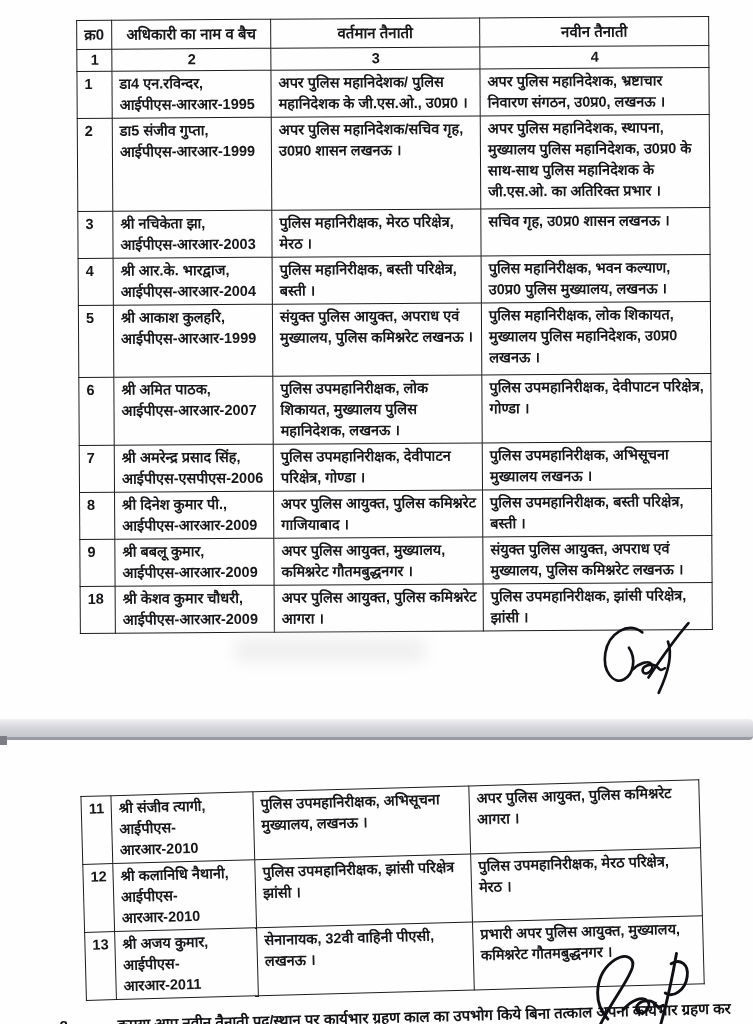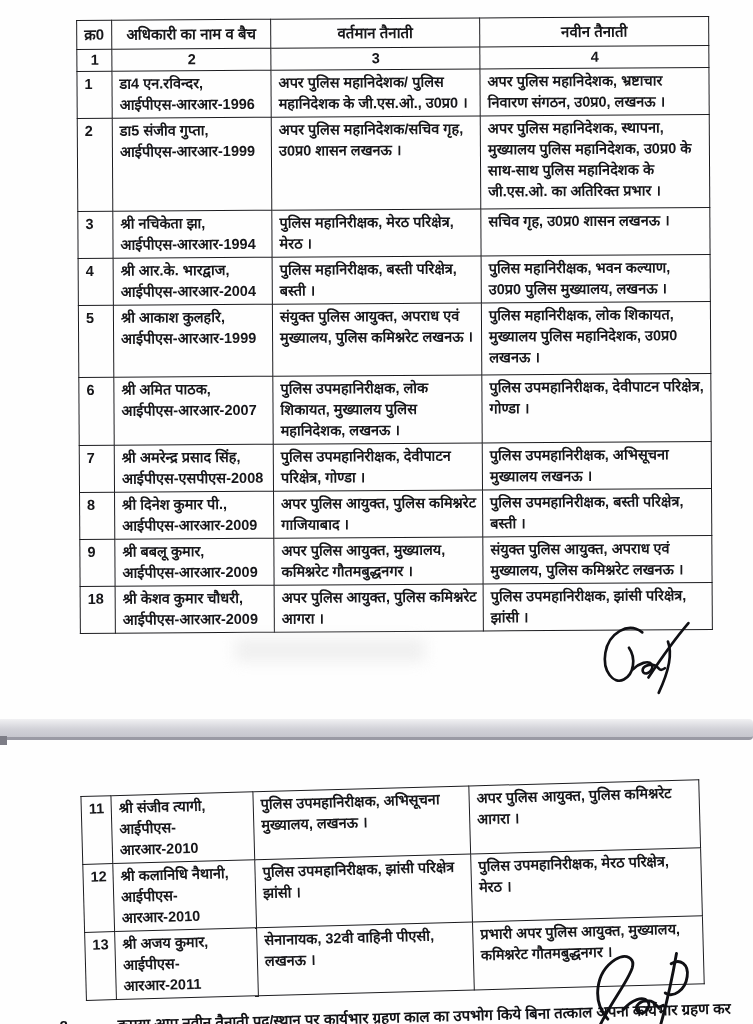--- a/index.html
+++ b/index.html
@@ -67,39 +67,39 @@
     <tr class="colnum-row" style="height:22px">
       <td>1</td>
       <td>2</td>
       <td>3</td>
       <td>4</td>
     </tr>
     <tr class="data-row" style="height:44px">
       <td class="sn">1</td>
       <td>
             <span class="nm">डा4 एन.रविन्दर,</span>
-            <span class="nm">आईपीएस-आरआर-1996</span>
+            <span class="nm">आईपीएस-आरआर-1995</span>
           </td>
       <td>अपर पुलिस महानिदेशक/ पुलिस महानिदेशक के जी.एस.ओ., उ0प्र0 ।</td>
       <td>अपर पुलिस महानिदेशक, भ्रष्टाचार निवारण संगठन, उ0प्र0, लखनऊ ।</td>
     </tr>
     <tr class="data-row" style="height:93px">
       <td class="sn">2</td>
       <td>
             <span class="nm">डा5 संजीव गुप्ता,</span>
             <span class="nm">आईपीएस-आरआर-1999</span>
           </td>
       <td>अपर पुलिस महानिदेशक/सचिव गृह, उ0प्र0 शासन लखनऊ ।</td>
       <td>अपर पुलिस महानिदेशक, स्थापना, मुख्यालय पुलिस महानिदेशक, उ0प्र0 के साथ-साथ पुलिस महानिदेशक के जी.एस.ओ. का अतिरिक्त प्रभार ।</td>
     </tr>
     <tr class="data-row" style="height:47px">
       <td class="sn">3</td>
       <td>
             <span class="nm">श्री नचिकेता झा,</span>
-            <span class="nm">आईपीएस-आरआर-1994</span>
+            <span class="nm">आईपीएस-आरआर-2003</span>
           </td>
       <td>पुलिस महानिरीक्षक, मेरठ परिक्षेत्र, मेरठ ।</td>
       <td>सचिव गृह, उ0प्र0 शासन लखनऊ ।</td>
     </tr>
     <tr class="data-row" style="height:44px">
       <td class="sn">4</td>
       <td>
             <span class="nm">श्री आर.के. भारद्वाज,</span>
             <span class="nm">आईपीएस-आरआर-2004</span>
           </td>
@@ -121,21 +121,21 @@
             <span class="nm">श्री अमित पाठक,</span>
             <span class="nm">आईपीएस-आरआर-2007</span>
           </td>
       <td>पुलिस उपमहानिरीक्षक, लोक शिकायत, मुख्यालय पुलिस महानिदेशक, लखनऊ ।</td>
       <td>पुलिस उपमहानिरीक्षक, देवीपाटन परिक्षेत्र, गोण्डा ।</td>
     </tr>
     <tr class="data-row" style="height:46px">
       <td class="sn">7</td>
       <td>
             <span class="nm">श्री अमरेन्द्र प्रसाद सिंह,</span>
-            <span class="nm">आईपीएस-एसपीएस-2008</span>
+            <span class="nm">आईपीएस-एसपीएस-2006</span>
           </td>
       <td>पुलिस उपमहानिरीक्षक, देवीपाटन परिक्षेत्र, गोण्डा ।</td>
       <td>पुलिस उपमहानिरीक्षक, अभिसूचना मुख्यालय लखनऊ ।</td>
     </tr>
     <tr class="data-row" style="height:42px">
       <td class="sn">8</td>
       <td>
             <span class="nm">श्री दिनेश कुमार पी.,</span>
             <span class="nm">आईपीएस-आरआर-2009</span>
           </td>

